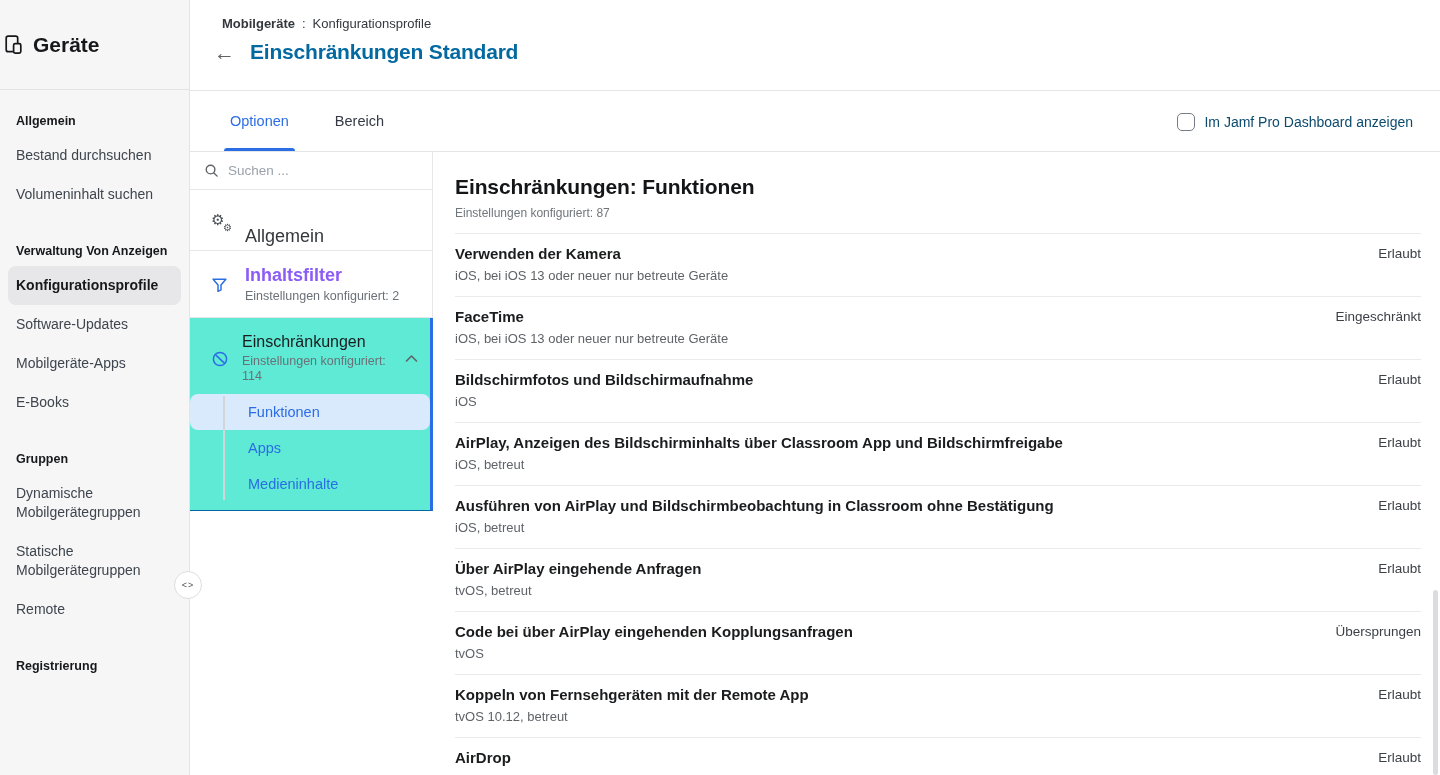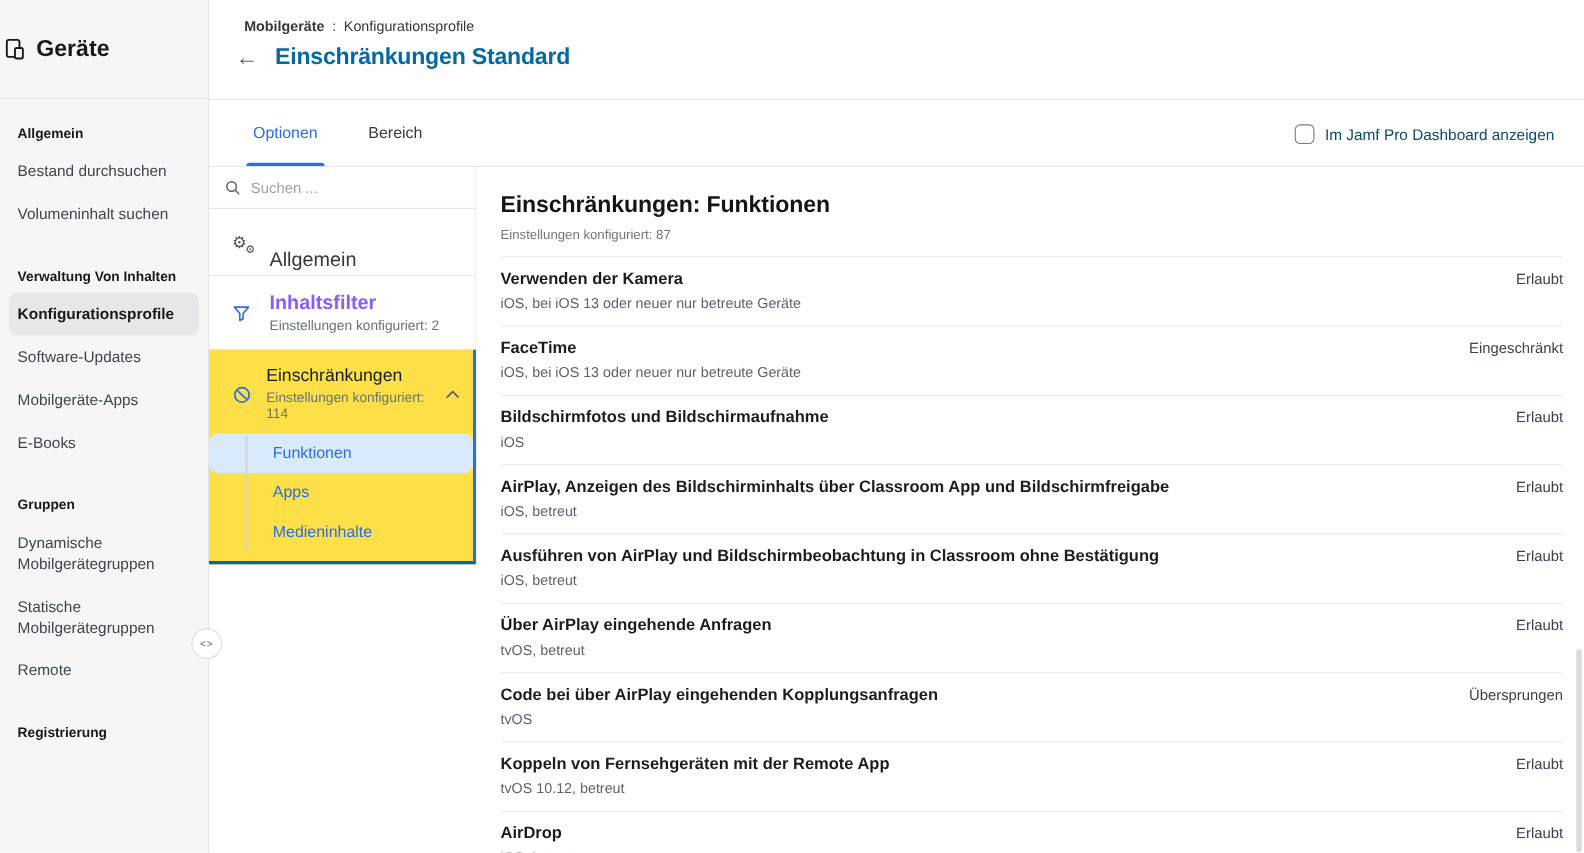--- a/index.html
+++ b/index.html
@@ -89,21 +89,21 @@
   }
   .p-row.allgemein { height:61px; }
   .p-row.filter { height:67px; }
   .p-row .p-title { font-size:18px; color:#33383d;margin-top:33px; }
   .p-row .p-title.blue { color:#8b5cf6;font-weight:bold; }
   .p-sub { font-size:12.5px; color:#6a7178; margin-top:3px; line-height:15px; }
   .gear-wrap { position:relative; font-size:15px; color:#4a5056; width:20px; }
   .gear-small { position:absolute; font-size:10px; right:-1px; bottom:-4px; }
 
   .group {
-    background:#fde047; border-bottom:3px solid #0369a1;
+    background:#5eead4; border-bottom:1px solid #0369a1;
     border-right:3px solid #2b6de4; position:relative;
   }
   .group-head {
     display:flex; align-items:center; gap:13px; padding:15px 10px 10px 21px; cursor:pointer;
   }
   .group-head .chev { margin-left:auto; display:flex; padding-right:2px; }
   .group-children { position:relative; padding-bottom:8px; }
   .indent-line {
     position:absolute; left:33px; top:2px; bottom:10px; width:2px; background:#d3d6d9;
     z-index:2;
@@ -145,21 +145,21 @@
       </svg>
     </span>
     <span>Geräte</span>
   </div>
 
   <nav>
     <div class="s-label">Allgemein</div>
     <div class="s-item">Bestand durchsuchen</div>
     <div class="s-item">Volumeninhalt suchen</div>
 
-    <div class="s-label follow">Verwaltung Von Inhalten</div>
+    <div class="s-label follow">Verwaltung Von Anzeigen</div>
     <div class="s-item selected">Konfigurationsprofile</div>
     <div class="s-item">Software-Updates</div>
     <div class="s-item">Mobilgeräte-Apps</div>
     <div class="s-item">E-Books</div>
 
     <div class="s-label follow">Gruppen</div>
     <div class="s-item">Dynamische Mobilgerätegruppen</div>
     <div class="s-item">Statische Mobilgerätegruppen</div>
     <div class="s-item">Remote</div>
 

